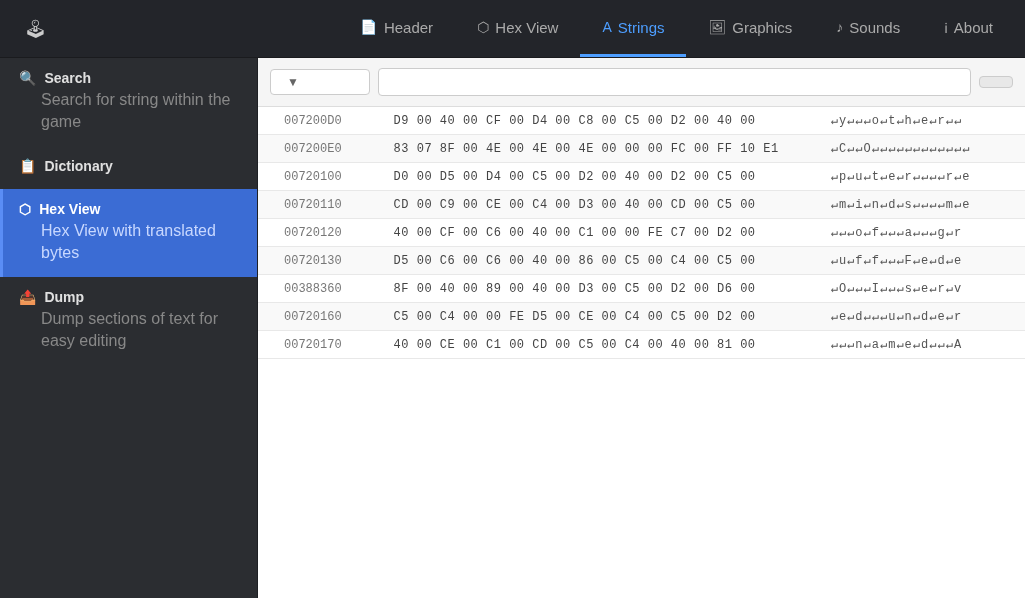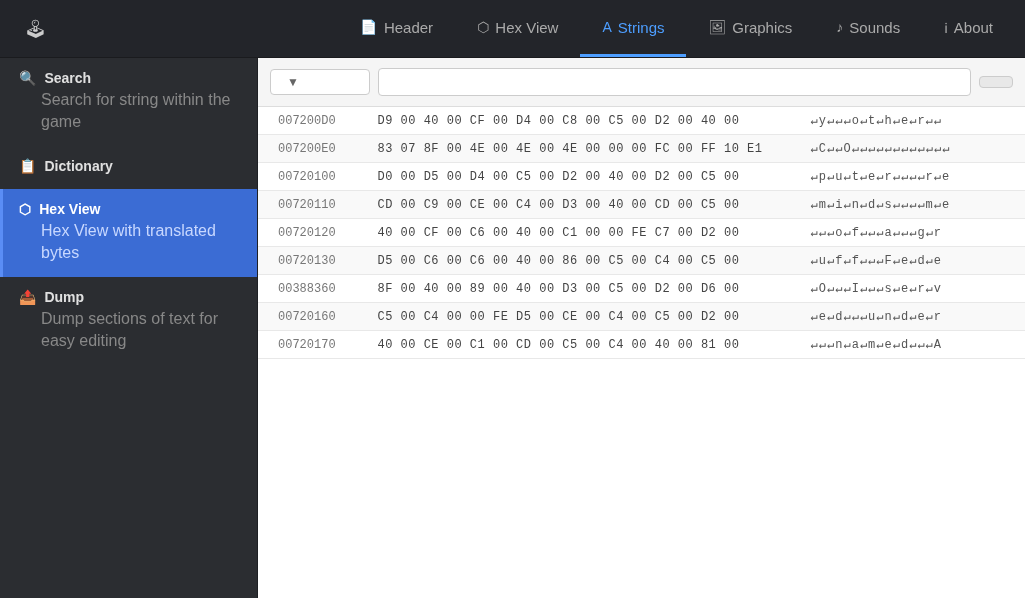--- a/index.html
+++ b/index.html
@@ -161,21 +161,21 @@
       font-family: 'Courier New', Courier, monospace;
       font-size: 13px;
     }
     table.hex-table tr {
       border-bottom: 1px solid #e8e8e8;
     }
     table.hex-table tr:nth-child(even) {
       background: #f9f9f9;
     }
     table.hex-table td {
-      padding: 6px 20px;
+      padding: 6px 26px;
       vertical-align: middle;
       white-space: nowrap;
     }
     .addr-cell {
       color: #777;
       font-size: 12px;
       min-width: 90px;
       user-select: none;
     }
     .hex-cell {

